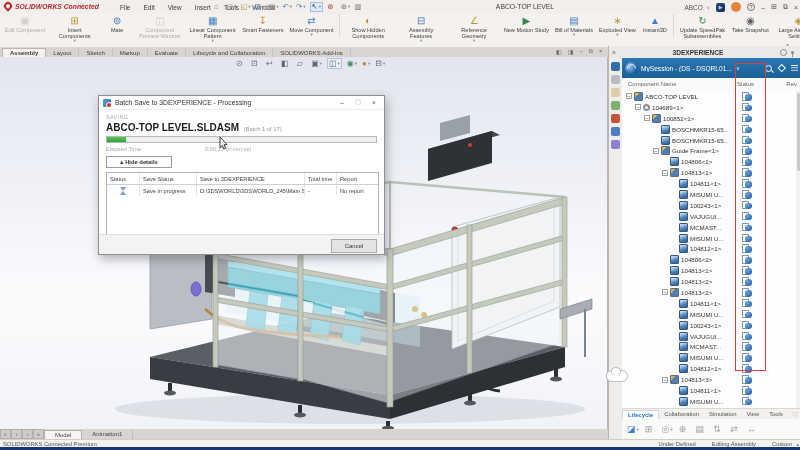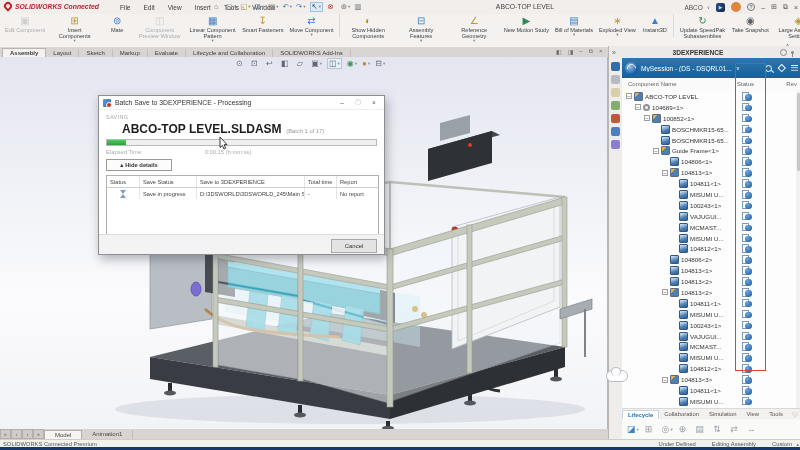--- a/index.html
+++ b/index.html
@@ -60,21 +60,21 @@
           border:1px solid #8f8f8f;box-shadow:2px 4px 10px rgba(40,40,60,.35);box-sizing:border-box;}
   .dtitle{position:relative;height:13px;border-bottom:1px solid #eee;display:flex;align-items:center;
           padding:0 4px;gap:4px;font-size:6.8px;color:#333;}
   .dlogo{width:8px;height:8px;border-radius:1px;background:linear-gradient(135deg,#5b9bd5,#2f6fae);position:relative;}
   .dlogo::after{content:"";position:absolute;right:-1px;bottom:-1px;width:4px;height:4px;border-radius:50%;background:#cc3327;border:.5px solid #fff;}
   .dbtns{position:absolute;right:2px;top:0;display:flex;}
   .dbtn{width:16px;height:12px;display:flex;align-items:center;justify-content:center;font-size:6.5px;color:#555;}
   .dbody{position:relative;padding:3px 7px 0;font-size:6px;color:#444;}
   .saving{font-size:5.4px;color:#a8a8a8;letter-spacing:.4px;margin-top:1px;}
   .fname{margin-top:2px;}
-  .fname b{font-size:12px;color:#1d1d1d;margin-left:16px;}
+  .fname b{font-size:10px;color:#1d1d1d;}
   .batch{font-size:5.8px;color:#9a9a9a;margin-left:3px;}
   .pbar{margin-top:3px;width:271px;height:7px;border:1px solid #b9b9b9;background:#efefef;box-sizing:border-box;}
   .pfill{height:100%;background:linear-gradient(180deg,#53c95c,#2f9e3a);}
   .elapsed{display:flex;margin-top:3px;color:#ababab;font-size:5.8px;}
   .elapsed .ev{margin-left:62px;}
   .details-btn{margin-top:4px;width:64px;height:10px;border:1px solid #9a9a9a;background:#fcfcfc;
                display:flex;align-items:center;justify-content:center;gap:2px;font-size:5.8px;font-weight:bold;color:#333;}
   .dtable{margin-top:4px;width:273px;border:1px solid #b2b2b2;height:66px;box-sizing:border-box;background:#fff;}
   .dtr{display:grid;grid-template-columns:33px 57px 108px 32px 41px;align-items:center;height:11px;}
   .dtr.dhead{border-bottom:1px solid #cfcfcf;color:#444;}

